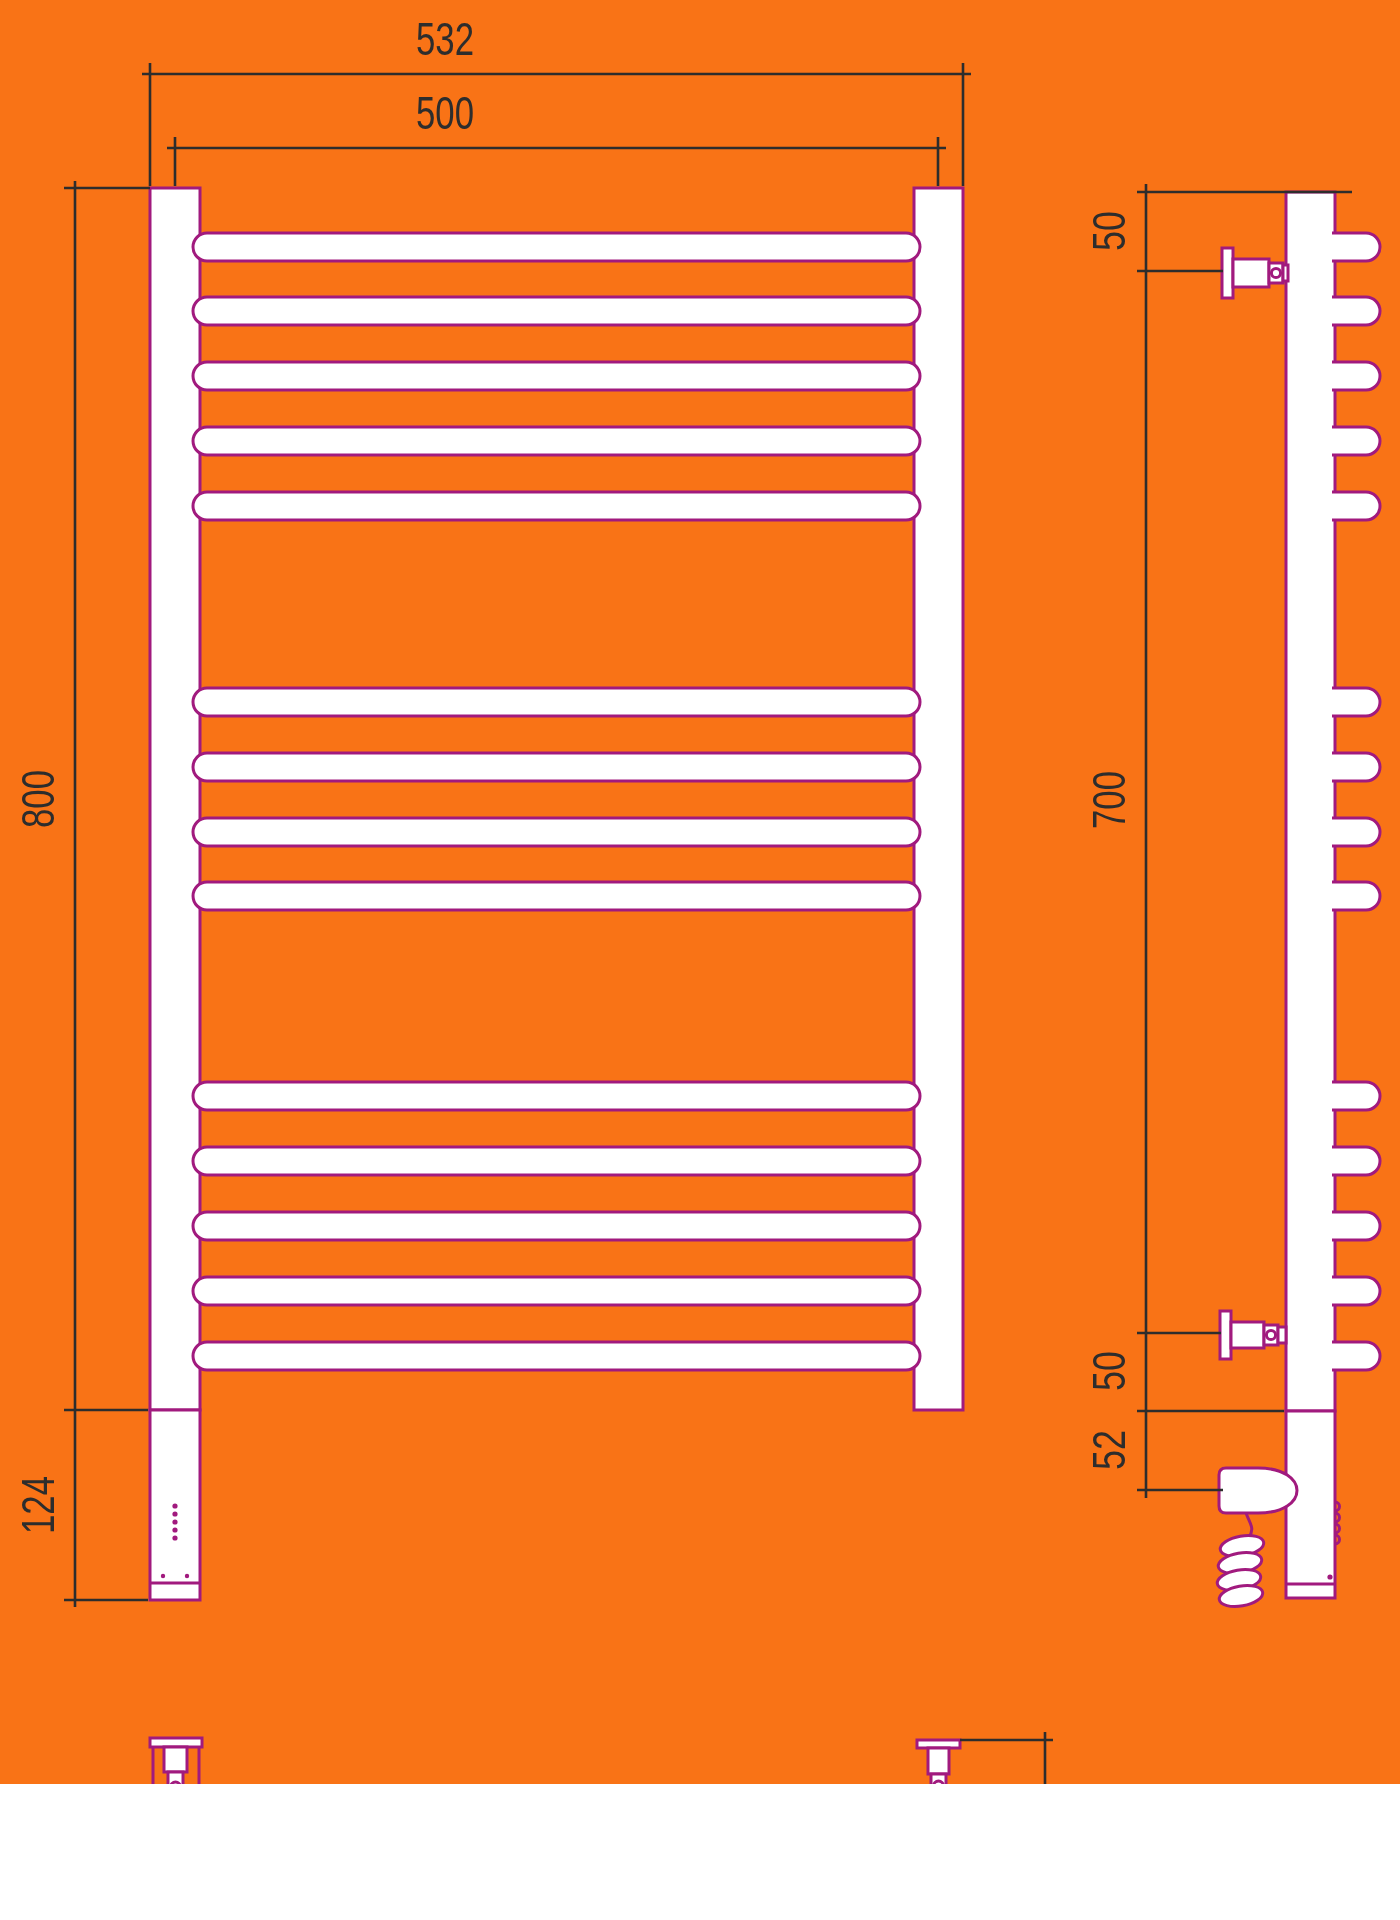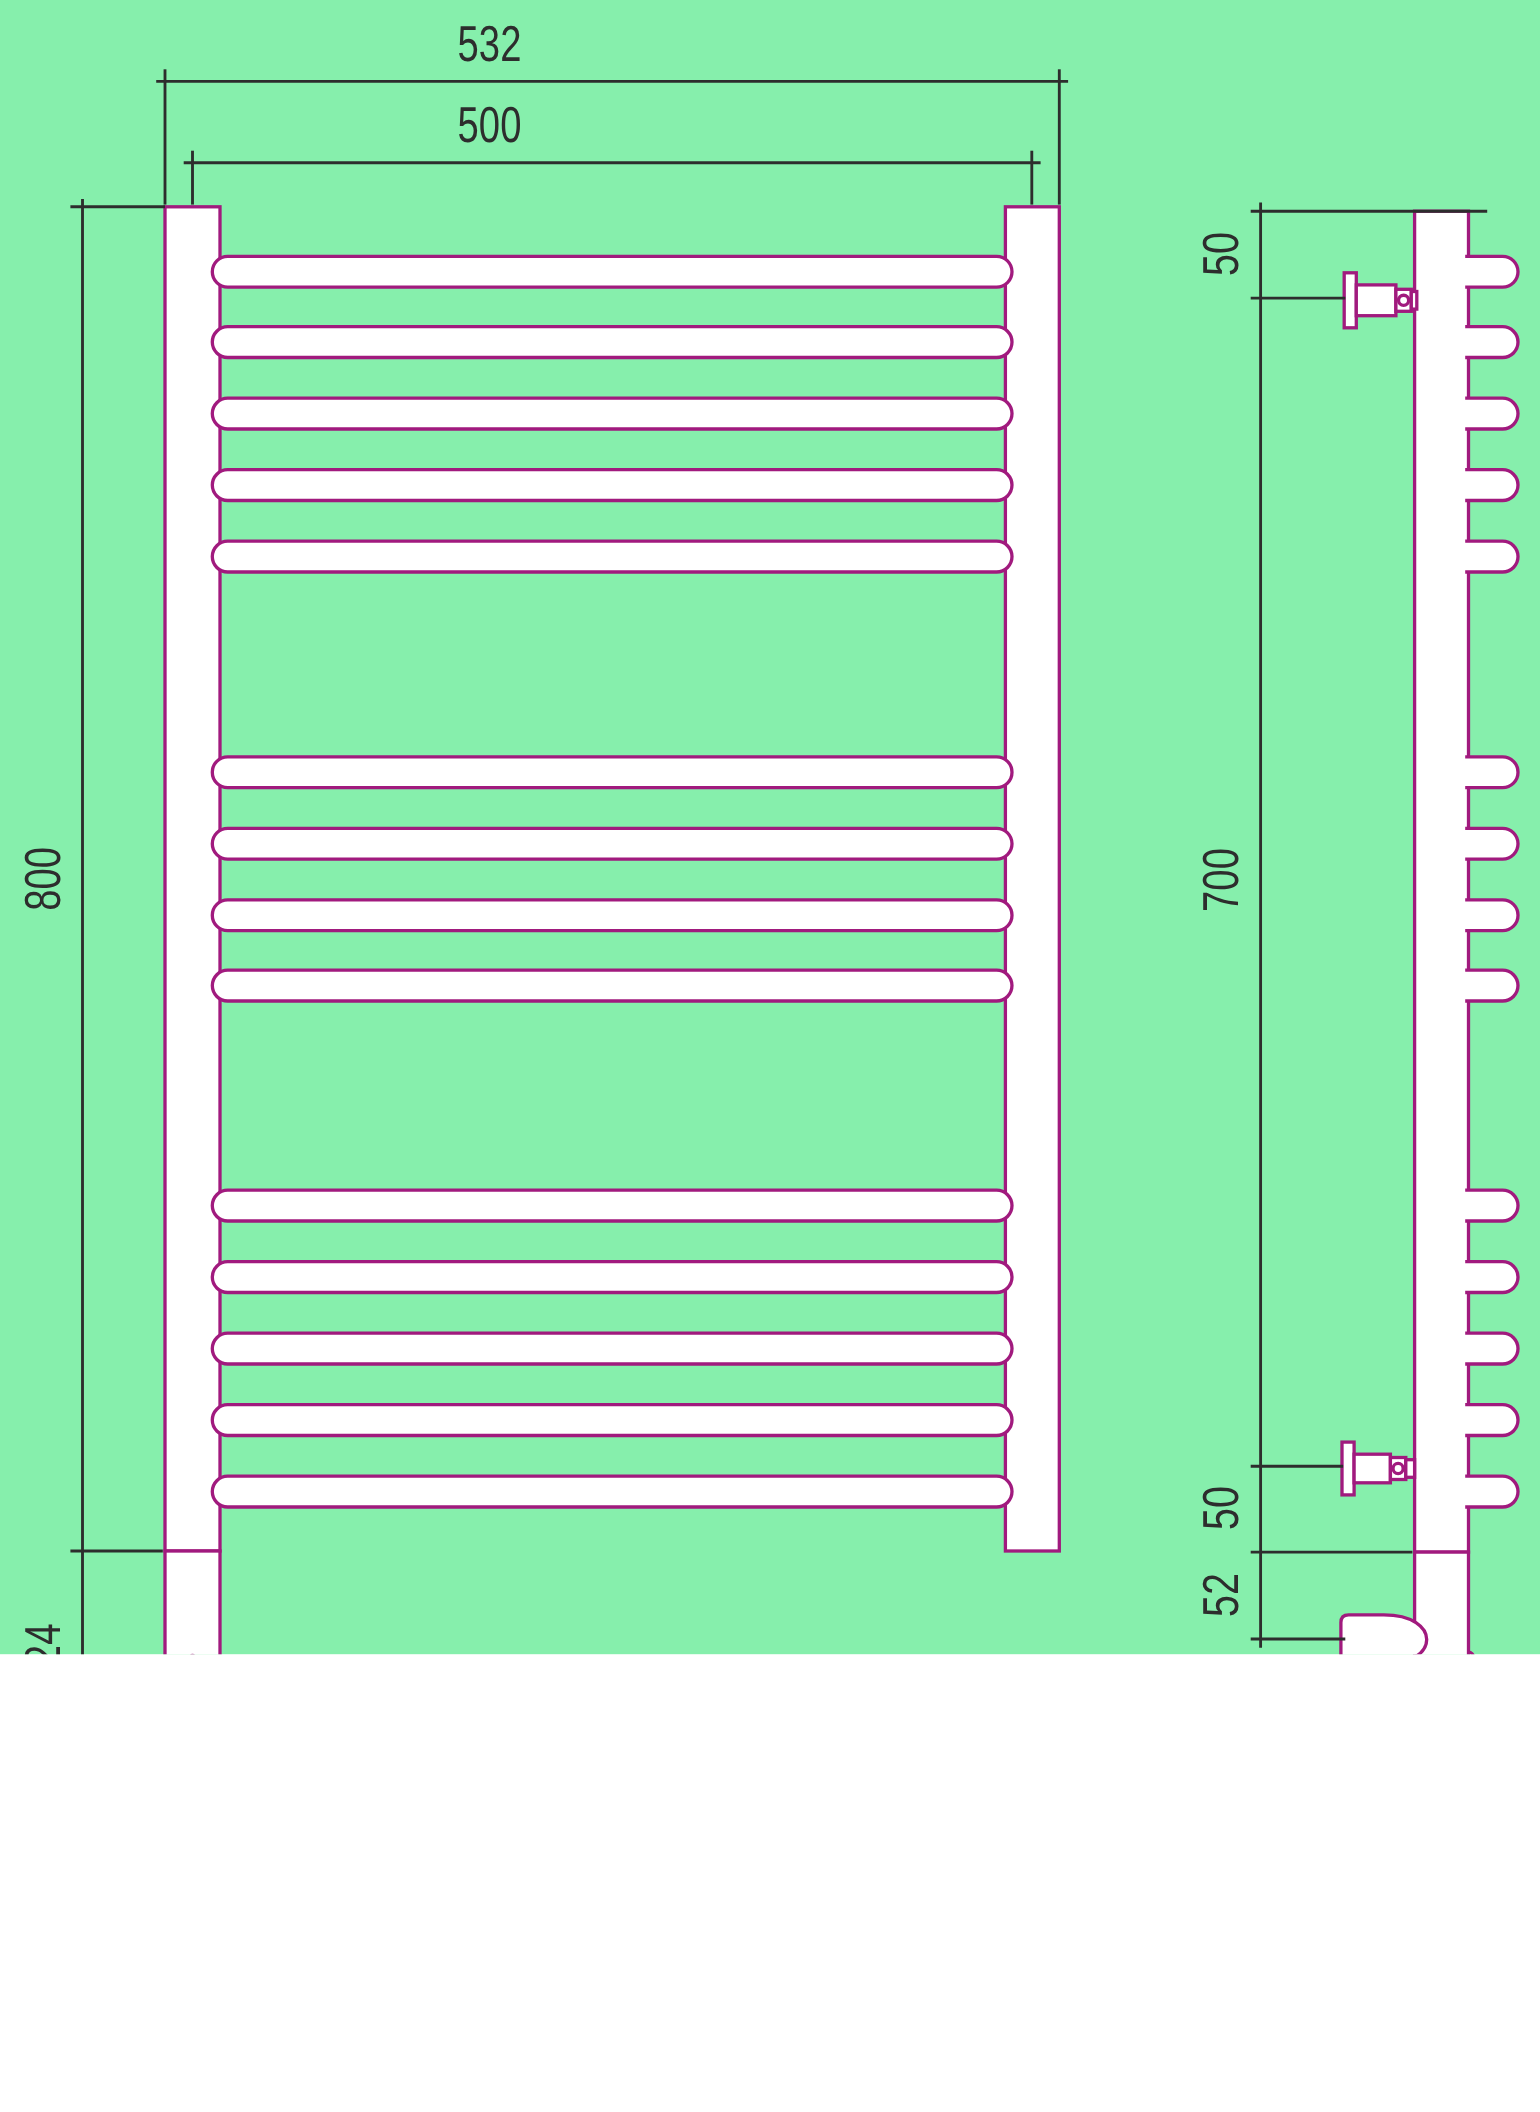--- a/index.html
+++ b/index.html
@@ -1,16 +1,16 @@
 <!DOCTYPE html>
 <html><head>
 <meta charset="utf-8">
 <style>
   html,body{margin:0;padding:0;background:#ffffff;}
-  .page{width:1400px;height:1504px;position:relative;background:#86efac;overflow:hidden;}
+  .page{width:1400px;height:1784px;position:relative;background:#f97316;overflow:hidden;}
   svg{position:absolute;left:0;top:0;}
   
   .tube   {fill:#ffffff;stroke:#a11a7e;stroke-width:3;}
   .tube-nf{fill:none;   stroke:#a11a7e;stroke-width:3;}
   .tube-f {fill:#a11a7e;stroke:none;}
   
   .dim    {stroke:#2d2d2d;stroke-width:2.6;fill:none;}
   .dimtext{font-family:"Liberation Sans",sans-serif;font-size:46px;fill:#2d2d2d;}
 </style>
 </head>

